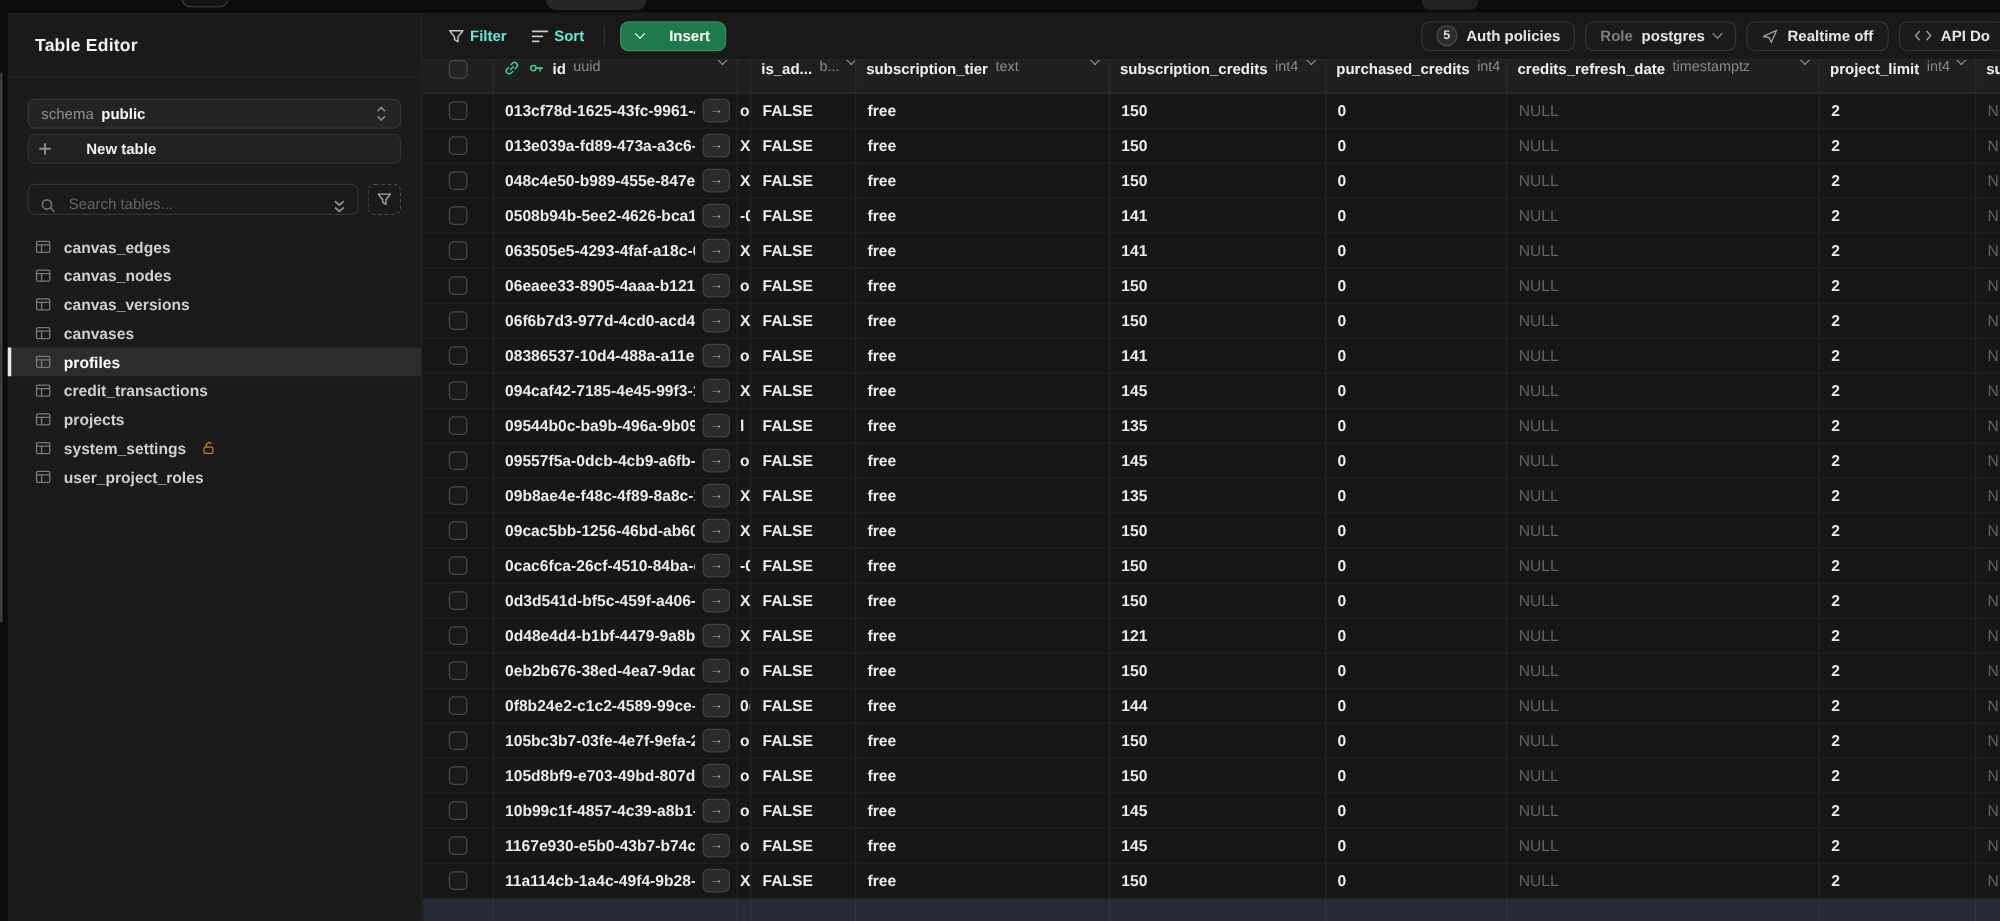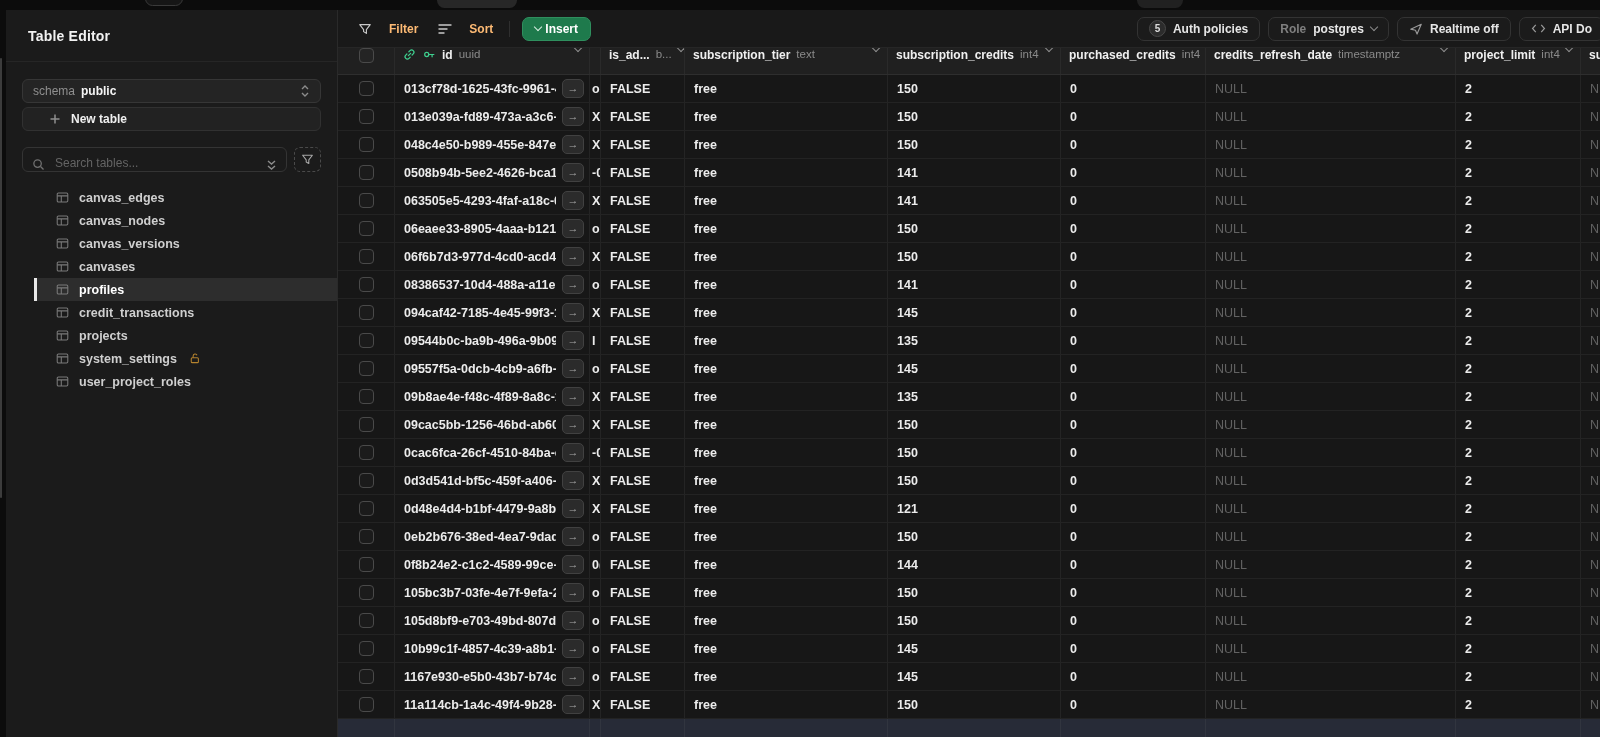--- a/index.html
+++ b/index.html
@@ -23,41 +23,41 @@
 
   
   .sidebar { width:332px; flex:none; background:#1b1b1b; border-right:1px solid #2a2a2a; display:flex; flex-direction:column; overflow:hidden; }
   .sb-head { height:52px; flex:none; border-bottom:1px solid #262626; display:flex; align-items:center; padding:0 22px; }
   .sb-title { font-size:14px; font-weight:700; letter-spacing:.2px; color:#f2f2f2; }
   .sb-controls { padding:17px 16px 0 16px; }
   .schema-select { height:24px; background:#242424; border:1px solid #363636; border-radius:6px; display:flex; align-items:center; gap:6px; padding:0 10px; margin-bottom:4px; cursor:pointer; }
   .schema-label { color:#8f8f8f; font-size:12px; }
   .schema-value { color:#f5f5f5; font-size:12px; font-weight:700; }
   .select-caret { margin-left:auto; display:flex; }
-  .newtable-btn { height:24px; background:#222222; border:1px solid #313131; border-radius:6px; display:flex; align-items:center; gap:10px; padding:0 26px; cursor:pointer; }
+  .newtable-btn { height:24px; background:#222222; border:1px solid #313131; border-radius:6px; display:flex; align-items:center; gap:27px; padding:0 7px; cursor:pointer; }
   .newtable-label { font-size:12px; font-weight:700; color:#efefef; }
   .search-row { display:flex; gap:7px; margin-top:16px; }
   .search-box { flex:1; height:25px; border:1px solid #343434; border-radius:6px; display:flex; align-items:flex-end; gap:8px; padding:0 9px; background:transparent; }
   .search-input { flex:1; min-width:0; background:transparent; border:0; outline:0; color:#dddddd; font-size:12px; font-family:"Liberation Sans",sans-serif; }
   .search-input::placeholder { color:#646464; }
   .filter-toggle { width:27px; height:25px; flex:none; border:1px dashed #4a4a4a; border-radius:6px; display:flex; align-items:center; justify-content:center; cursor:pointer; }
-  .table-list { margin-top:14px; display:flex; flex-direction:column;padding-left:28px; }
+  .table-list { margin-top:14px; display:flex; flex-direction:column; }
   .t-item { height:23px; display:flex; align-items:center; gap:10px; padding-left:22px; font-size:12.5px; font-weight:600; color:#cfcfcf; position:relative; cursor:pointer; }
   .t-item .t-icon { display:flex; color:#7a7a7a; }
   .t-item.selected { background:#2d2d2d; color:#ffffff; }
   .t-item.selected::before { content:""; position:absolute; left:0; top:0; bottom:0; width:3px; background:#e9e9e9; }
   .t-item .lock { display:flex; margin-left:2px; }
 
   
   .main { flex:1; min-width:0; display:flex; flex-direction:column; background:#171717; overflow:hidden; }
   .toolbar { height:38px; flex:none; display:flex; align-items:center; padding:0 10px; background:#191919; border-bottom:1px solid #262626; overflow:hidden; }
   .tb-left { display:flex; align-items:center; }
-  .tb-btn { display:flex; align-items:center; gap:17px; height:26px; padding:0 10px; border-radius:6px; font-size:12px; font-weight:700; color:#fdba74; cursor:pointer; background:transparent; border:0; font-family:inherit; }
+  .tb-btn { display:flex; align-items:center; gap:4px; height:26px; padding:0 10px; border-radius:6px; font-size:12px; font-weight:700; color:#5eead4; cursor:pointer; background:transparent; border:0; font-family:inherit; }
   .tb-divider { width:1px; height:16px; background:#2f2f2f; margin:0 12px 0 6px; }
-  .insert-btn { display:flex; align-items:center; gap:4px; height:24px; padding:0 12px; background:#1e7a4c; border:1px solid #2f8f5e; border-radius:7px; font-size:12px; font-weight:700; color:#ffffff; cursor:pointer; font-family:inherit; }
+  .insert-btn { display:flex; align-items:center; gap:20px; height:24px; padding:0 12px; background:#1e7a4c; border:1px solid #2f8f5e; border-radius:7px; font-size:12px; font-weight:700; color:#ffffff; cursor:pointer; font-family:inherit; }
   .tb-right { margin-left:auto; display:flex; align-items:center; gap:8px; margin-right:-14px; }
   .pill-btn { display:flex; align-items:center; gap:7px; height:24px; padding:0 11px; border:1px solid #333333; border-radius:7px; background:#1b1b1b; font-size:12px; font-weight:700; color:#e6e6e6; cursor:pointer; white-space:nowrap; font-family:inherit; }
   .badge { width:17px; height:17px; border-radius:50%; background:#2c2c2c; border:1px solid #484848; display:flex; align-items:center; justify-content:center; font-size:10px; font-weight:700; color:#dcdcdc; }
   .role-muted { color:#7f7f7f; font-weight:600; }
 
   
   .grid { flex:1; overflow:hidden; }
   .grow { display:grid; grid-template-columns:57px 195px 11px 84px 203px 173px 145px 250px 125px minmax(17px,1fr); }
   .hrow { height:27px; background:#202020; border-bottom:1px solid #2e2e2e; }
   .hcell { display:flex; align-items:flex-start; gap:6px; padding:0 8px; border-right:1px solid #2a2a2a; font-size:12px; font-weight:700; color:#f0f0f0; overflow:hidden; white-space:nowrap; cursor:pointer; }

